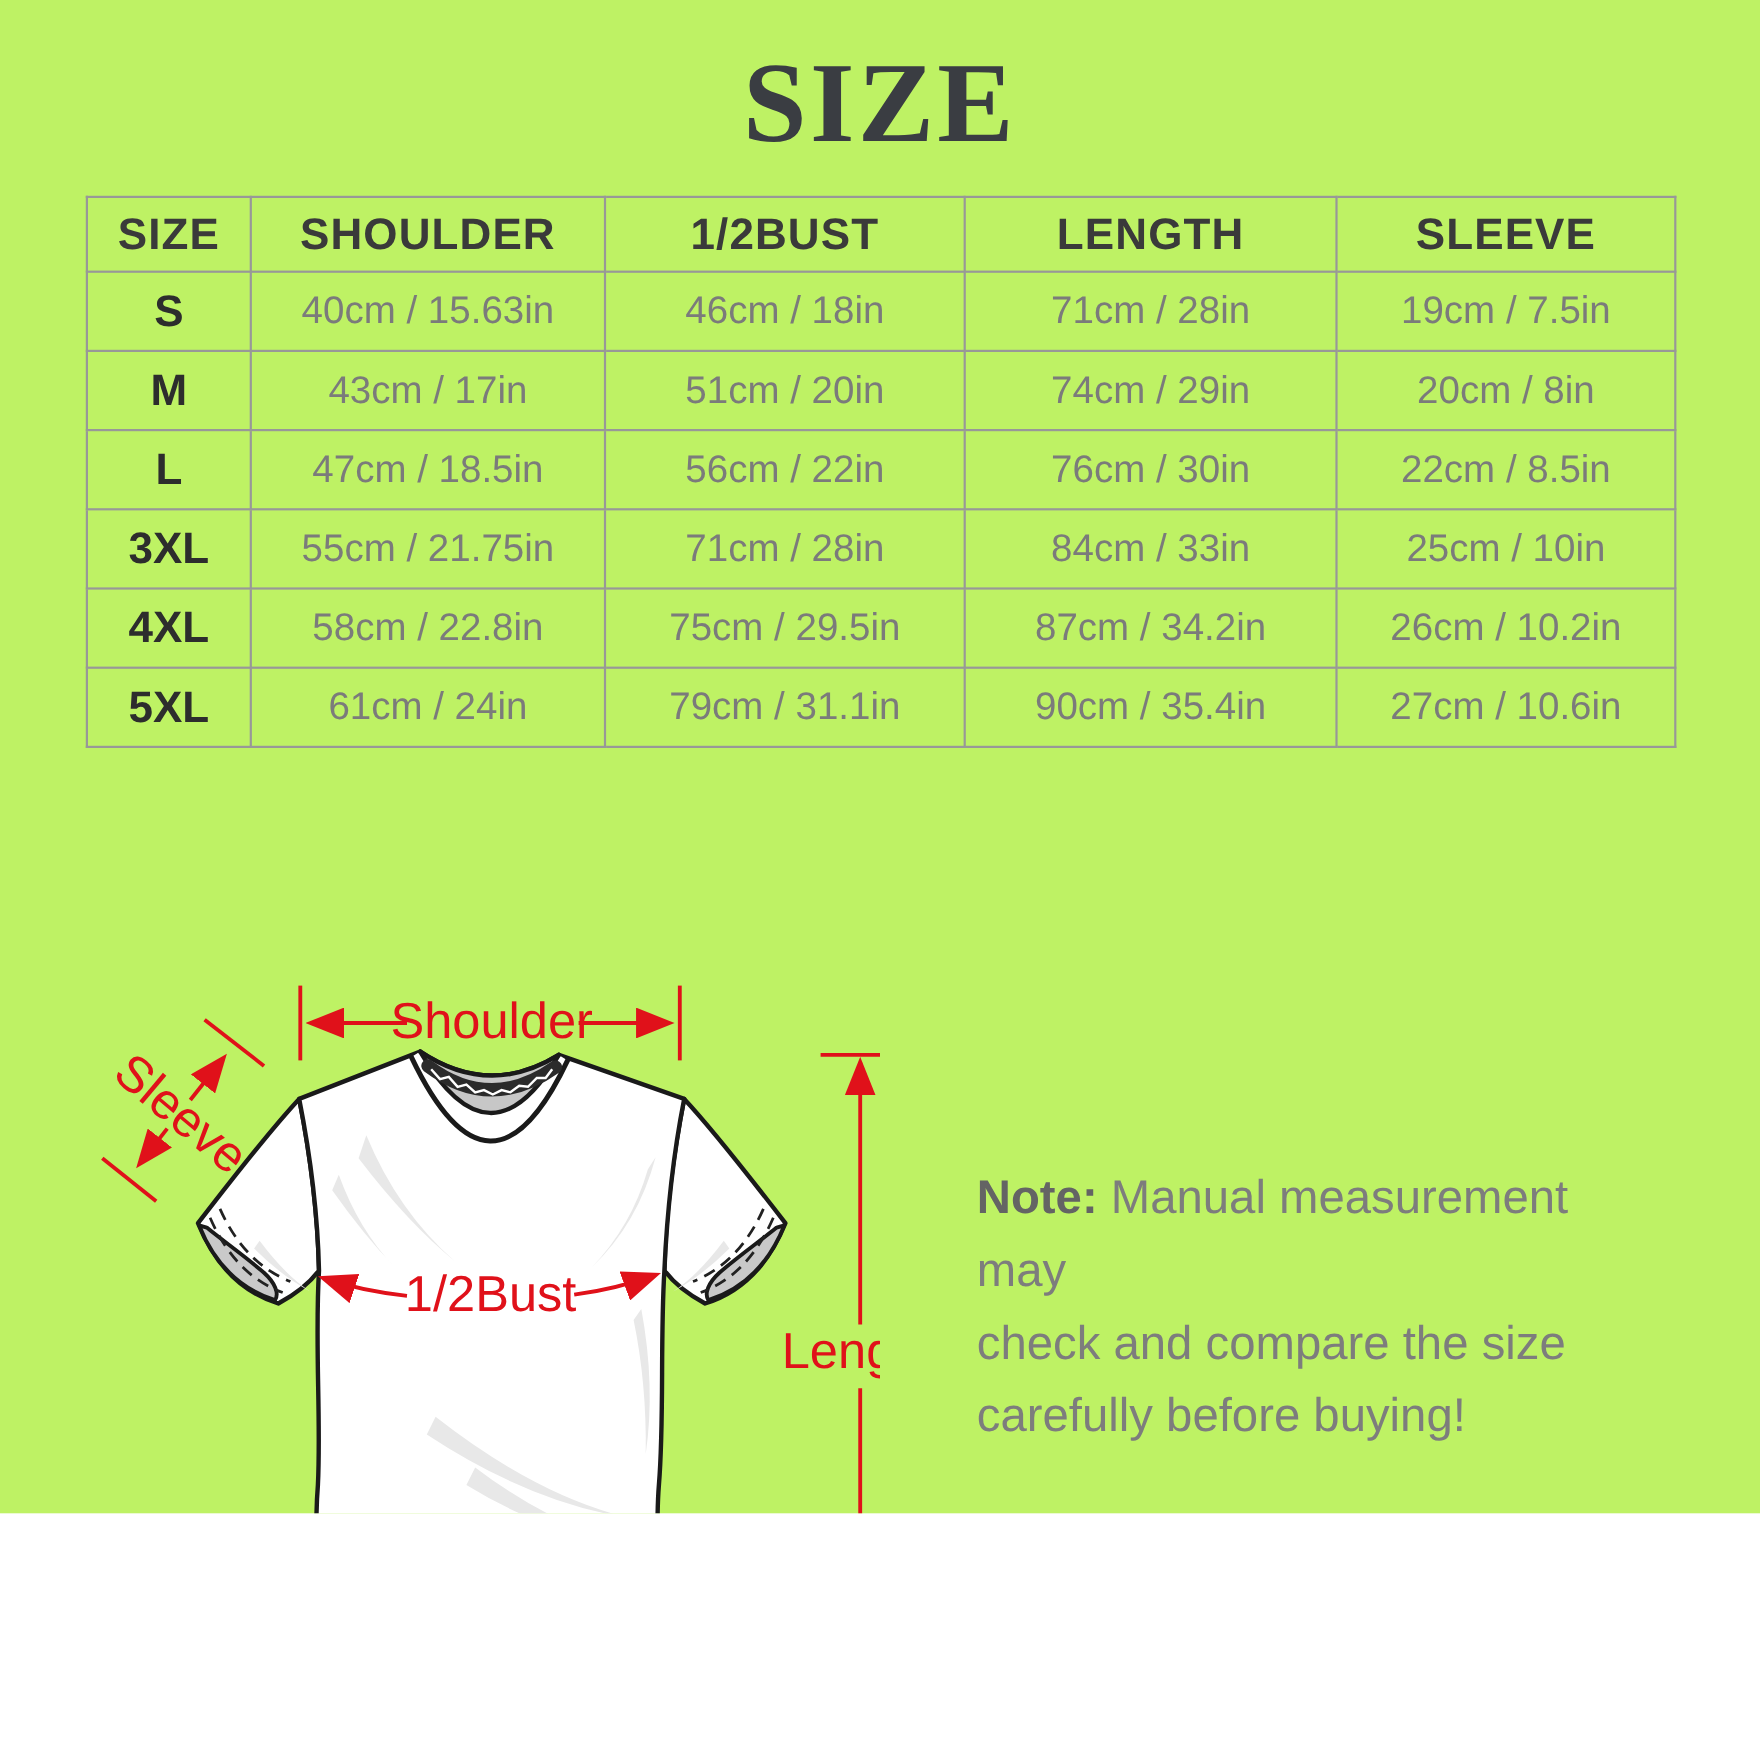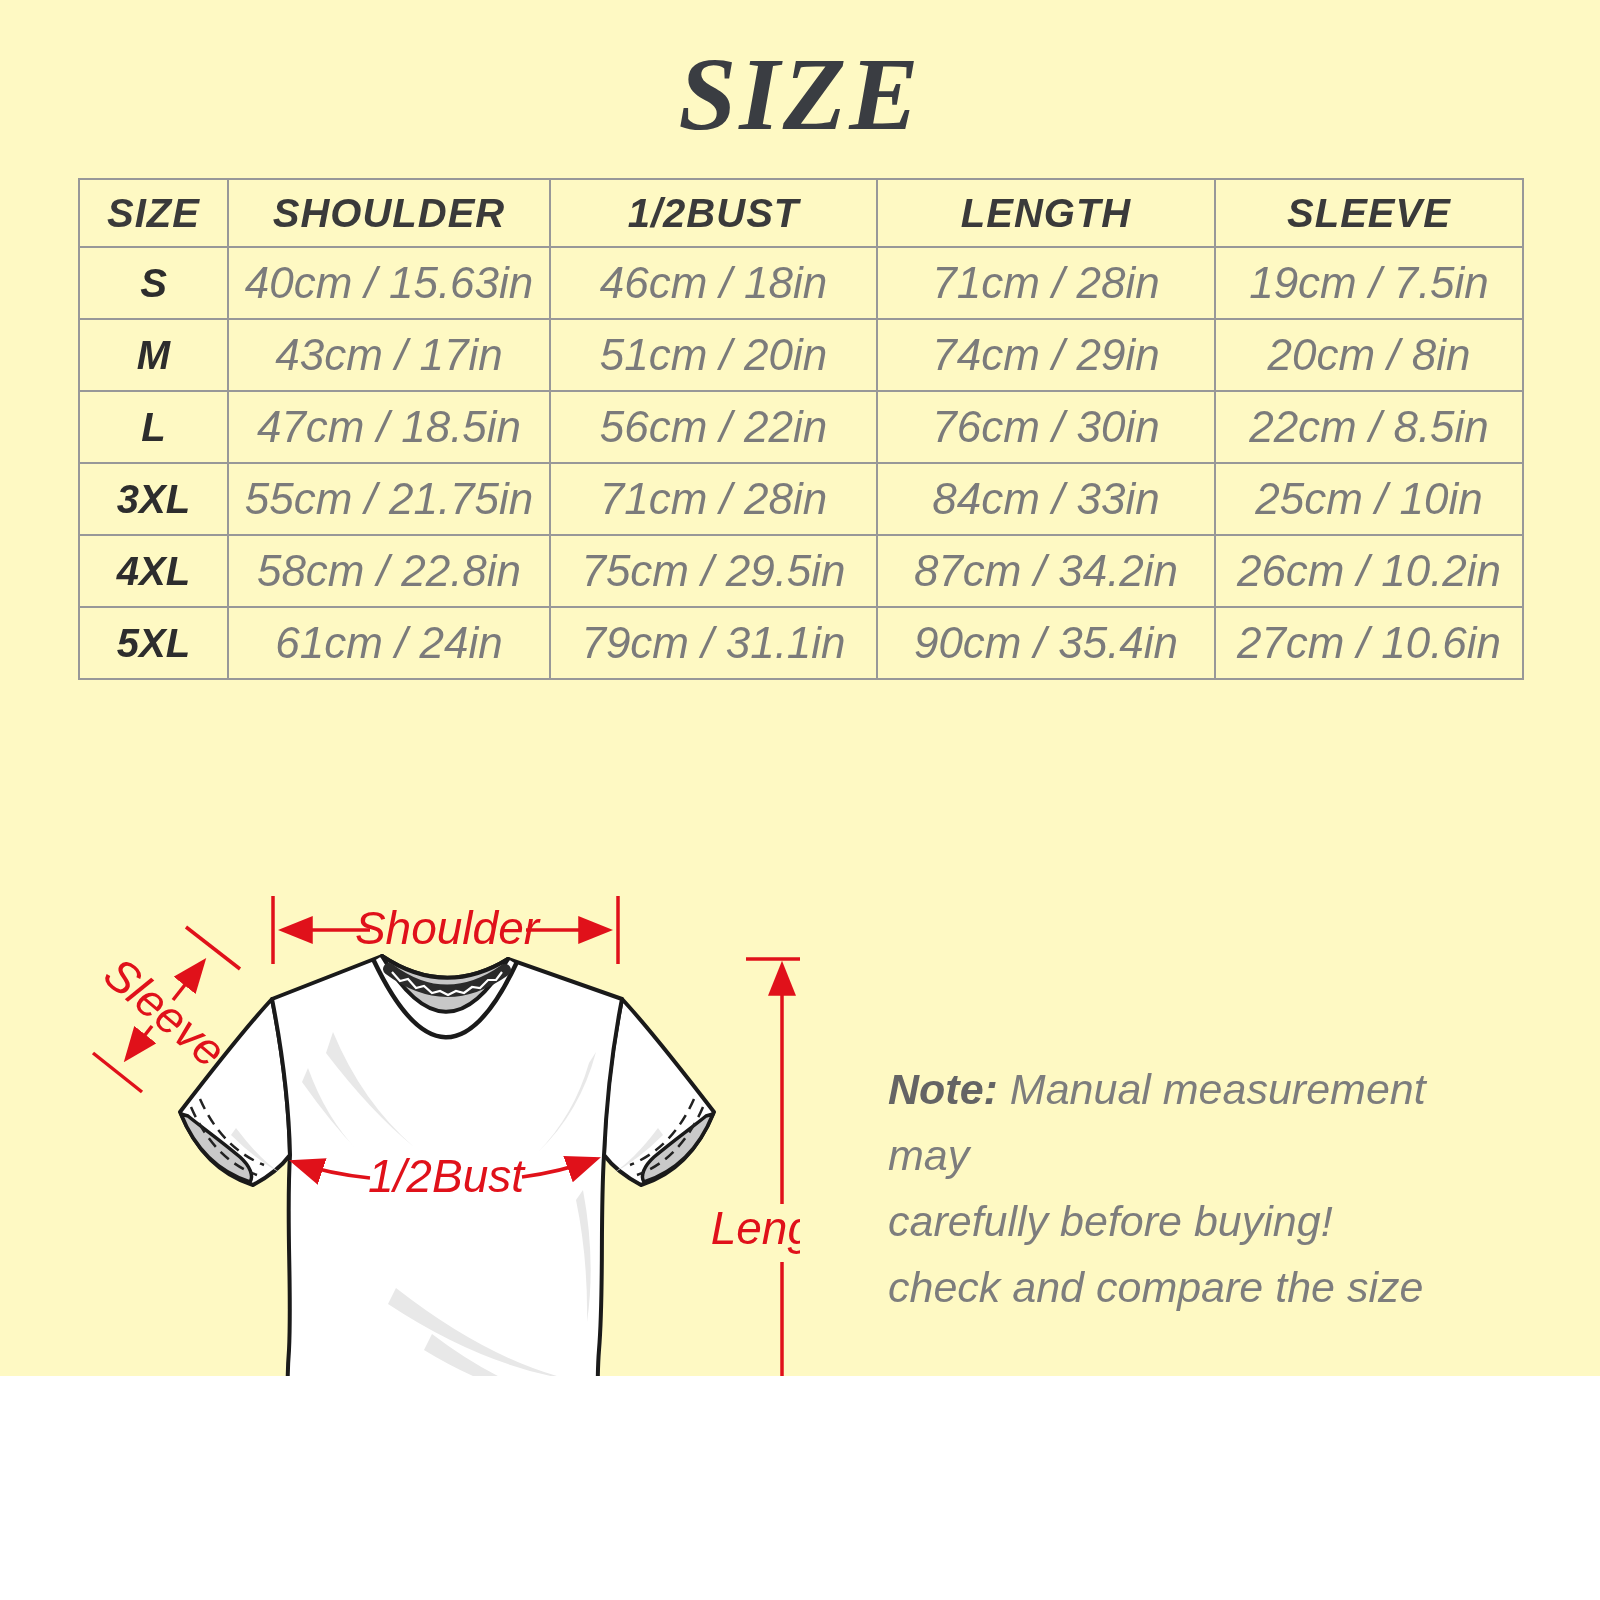--- a/index.html
+++ b/index.html
@@ -1,19 +1,19 @@
 <!DOCTYPE html>
 <html style="--accent: #e0111a;"><head>
 <meta charset="utf-8">
 <style>
   :root { --accent:#e0111a; }
   html,body { margin:0; padding:0; background:#fff; }
   .page {
-    position:relative; width:1600px; height:1376px; background:#fef9c3;
-    font-family:"Liberation Sans", sans-serif; overflow:hidden;font-style:italic;
+    position:relative; width:1600px; height:1376px; background:#bef264;
+    font-family:"Liberation Sans", sans-serif; overflow:hidden;
   }
   .title {
     position:absolute; top:34px; left:0; width:100%;
     text-align:center; font-family:"Liberation Serif", serif;
     font-weight:bold; font-size:104px; letter-spacing:3px; color:#3a3d42;
     margin:0;
   }
   table.size-table {
     position:absolute; left:78px; top:178px; width:1444px;
     border-collapse:collapse; table-layout:fixed;
@@ -24,21 +24,21 @@
   .size-table col.c3 { width:338px; }
   .size-table col.c4 { width:308px; }
   .size-table th, .size-table td {
     border:2px solid #989898; text-align:center; vertical-align:middle;
     padding:0; height:70px;
   }
   .size-table thead th {
     height:66px; font-size:40px; font-weight:bold; color:#3a3a3a; letter-spacing:1px;
   }
   .size-table tbody th { font-size:40px; font-weight:bold; color:#2d2d2d; }
-  .size-table tbody td { font-size:44px; font-weight:normal; color:#7b7b7b; }
+  .size-table tbody td { font-size:35px; font-weight:normal; color:#7b7b7b; }
   .figure { position:absolute; left:40px; top:860px; width:760px; height:720px; }
   .note {
     position:absolute; left:888px; top:1056px; width:620px;
     font-size:43px; line-height:66px; color:#7d7d7d;
   }
   .note b { color:#646464; font-weight:bold; }
   
   .outline { fill:#ffffff; stroke:#1a1a1a; stroke-width:4; stroke-linejoin:round; }
   .grayfill { fill:#c7c7c7; stroke:none; }
   .cuff { fill:#c9c9c9; stroke:#1a1a1a; stroke-width:3.5; stroke-linejoin:round; }
@@ -195,17 +195,17 @@
         <path class="rl" d="M 742,344 L 742,106" marker-end="url(#arw)"></path>
         <text class="rtext" x="741" y="384" text-anchor="middle">Length</text>
         <path class="rl" d="M 742,402 L 742,646" marker-end="url(#arw)"></path>
         <line class="rl" x1="706" y1="652" x2="778" y2="652"></line>
       </g>
     </svg>
   </div>
 
   <div class="note">
     <div><b>Note:</b><span> Manual measurement may</span></div>
+    <div>check and compare the size</div>
     <div>carefully before buying!</div>
-    <div>check and compare the size</div>
   </div>
 
 </div>
 
 </body></html>

